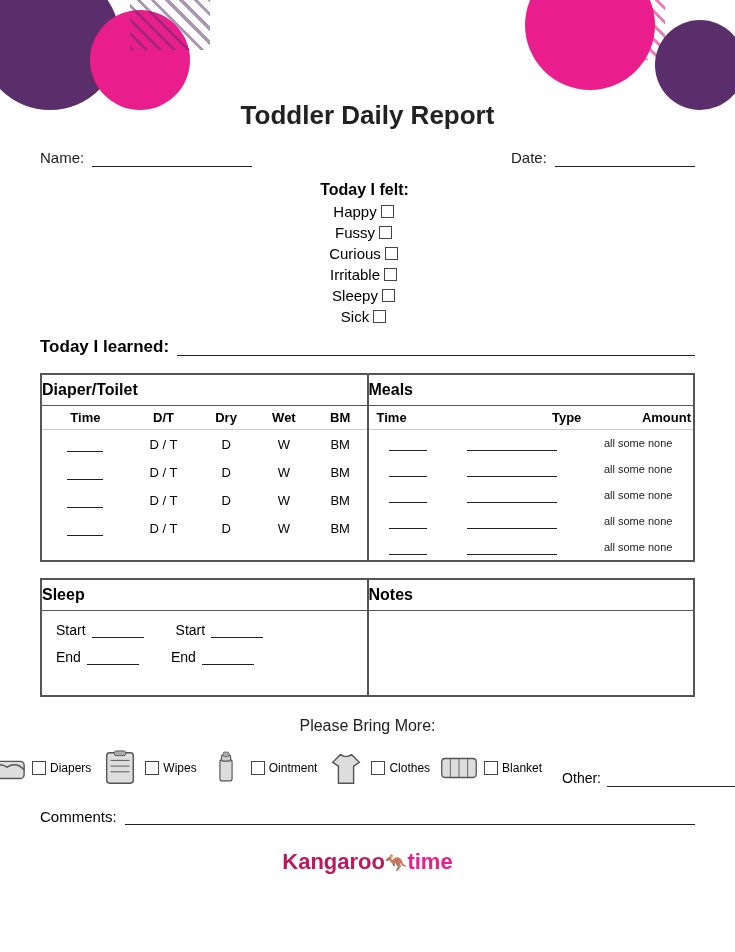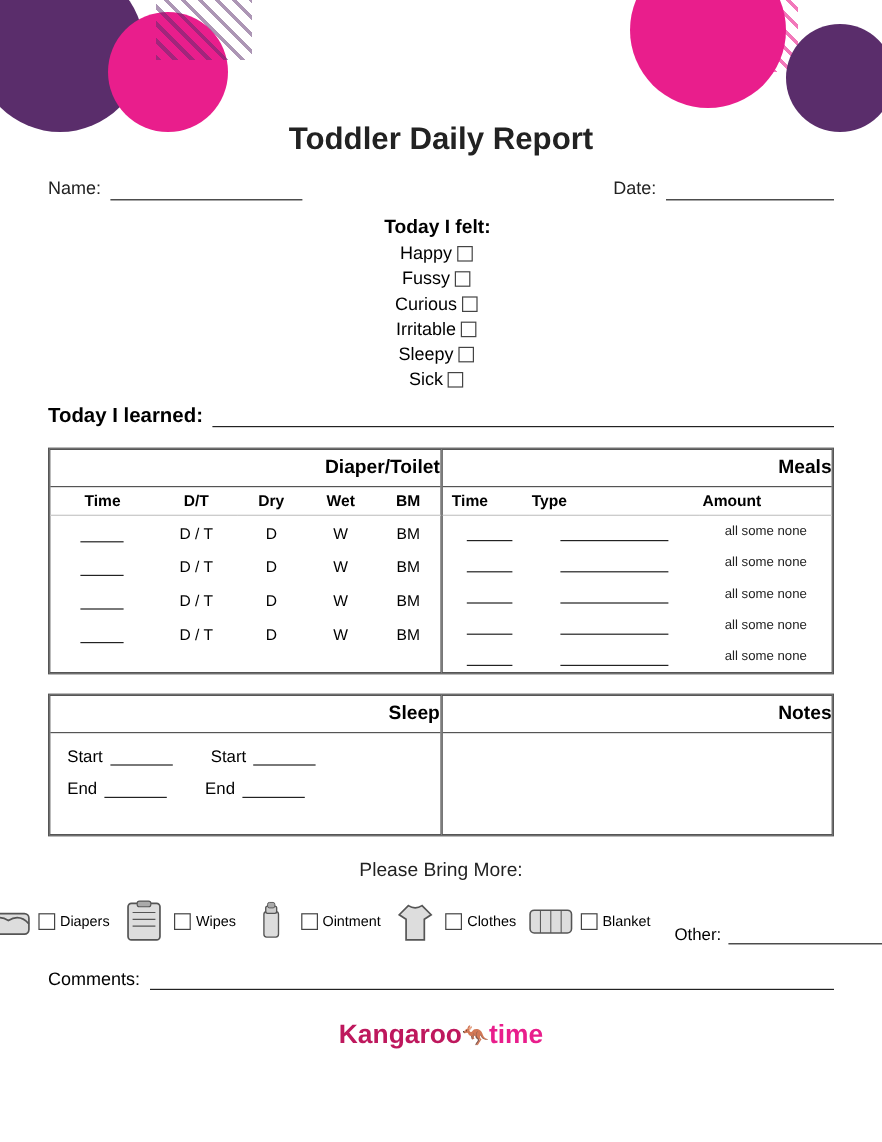--- a/index.html
+++ b/index.html
@@ -162,21 +162,21 @@
       gap: 0;
       border: 1.5px solid #555;
       margin-bottom: 16px;
     }
 
     .section-box {
       border: 1px solid #555;
       padding: 0;
     }
     .section-header {
-      text-align: right;
+      text-align: left;
       font-weight: bold;
       font-size: 16px;
       padding: 6px 0;
       border-bottom: 1px solid #555;
     }
 
     
     .diaper-table {
       width: 100%;
       font-size: 13px;
@@ -198,21 +198,21 @@
       width: 36px;
     }
 
     
     .meals-table {
       width: 100%;
       font-size: 13px;
       border-collapse: collapse;
     }
     .meals-table th {
-      text-align: left;
+      text-align: right;
       padding: 4px 2px;
     }
     .meals-table thead tr {
       border-bottom: 1px solid #ccc;
     }
     .meals-row td {
       padding: 5px 2px;
       vertical-align: middle;
       text-align: center;
     }

